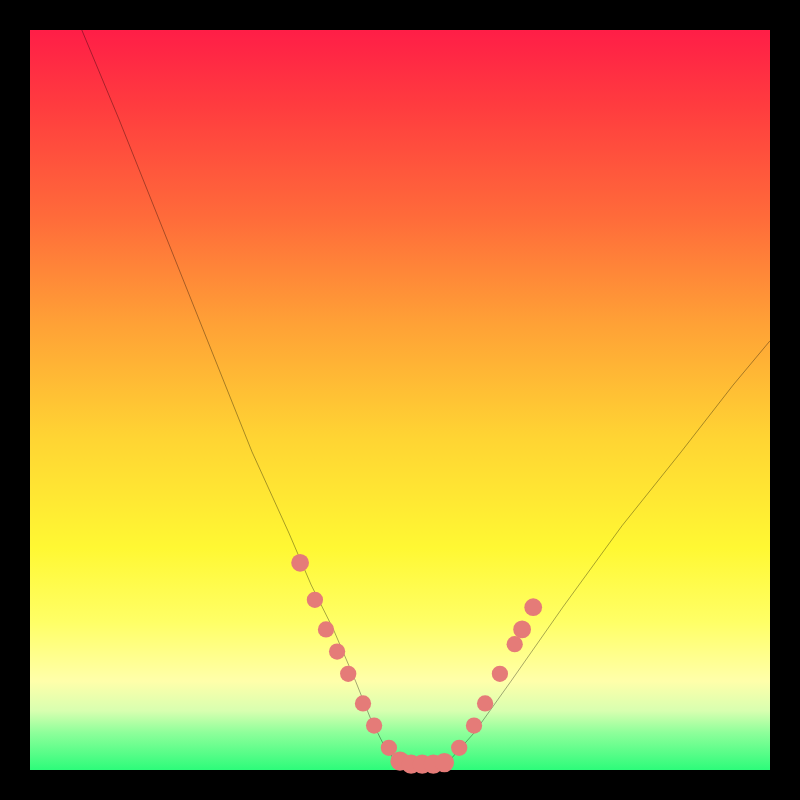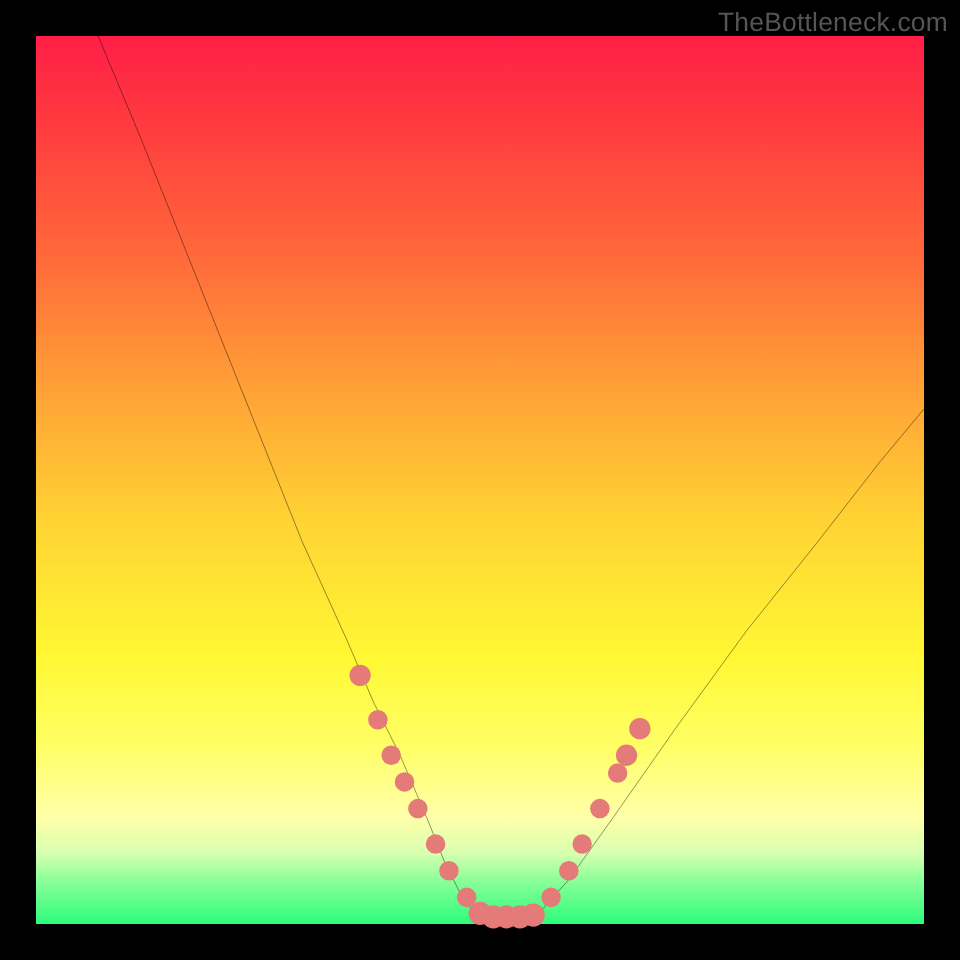--- a/index.html
+++ b/index.html
@@ -82,14 +82,13 @@
           <circle cx="58.00" cy="97.00" r="1.10" fill="#e57b78"></circle>
           <circle cx="60.00" cy="94.00" r="1.10" fill="#e57b78"></circle>
           <circle cx="61.50" cy="91.00" r="1.10" fill="#e57b78"></circle>
           <circle cx="63.50" cy="87.00" r="1.10" fill="#e57b78"></circle>
           <circle cx="65.50" cy="83.00" r="1.10" fill="#e57b78"></circle>
           <circle cx="66.50" cy="81.00" r="1.20" fill="#e57b78"></circle>
           <circle cx="68.00" cy="78.00" r="1.20" fill="#e57b78"></circle>
         </g>
     </svg>
   </div>
-  <div class="watermark">TheBottleneck.com</div>
 </div>
 
 </body></html>

